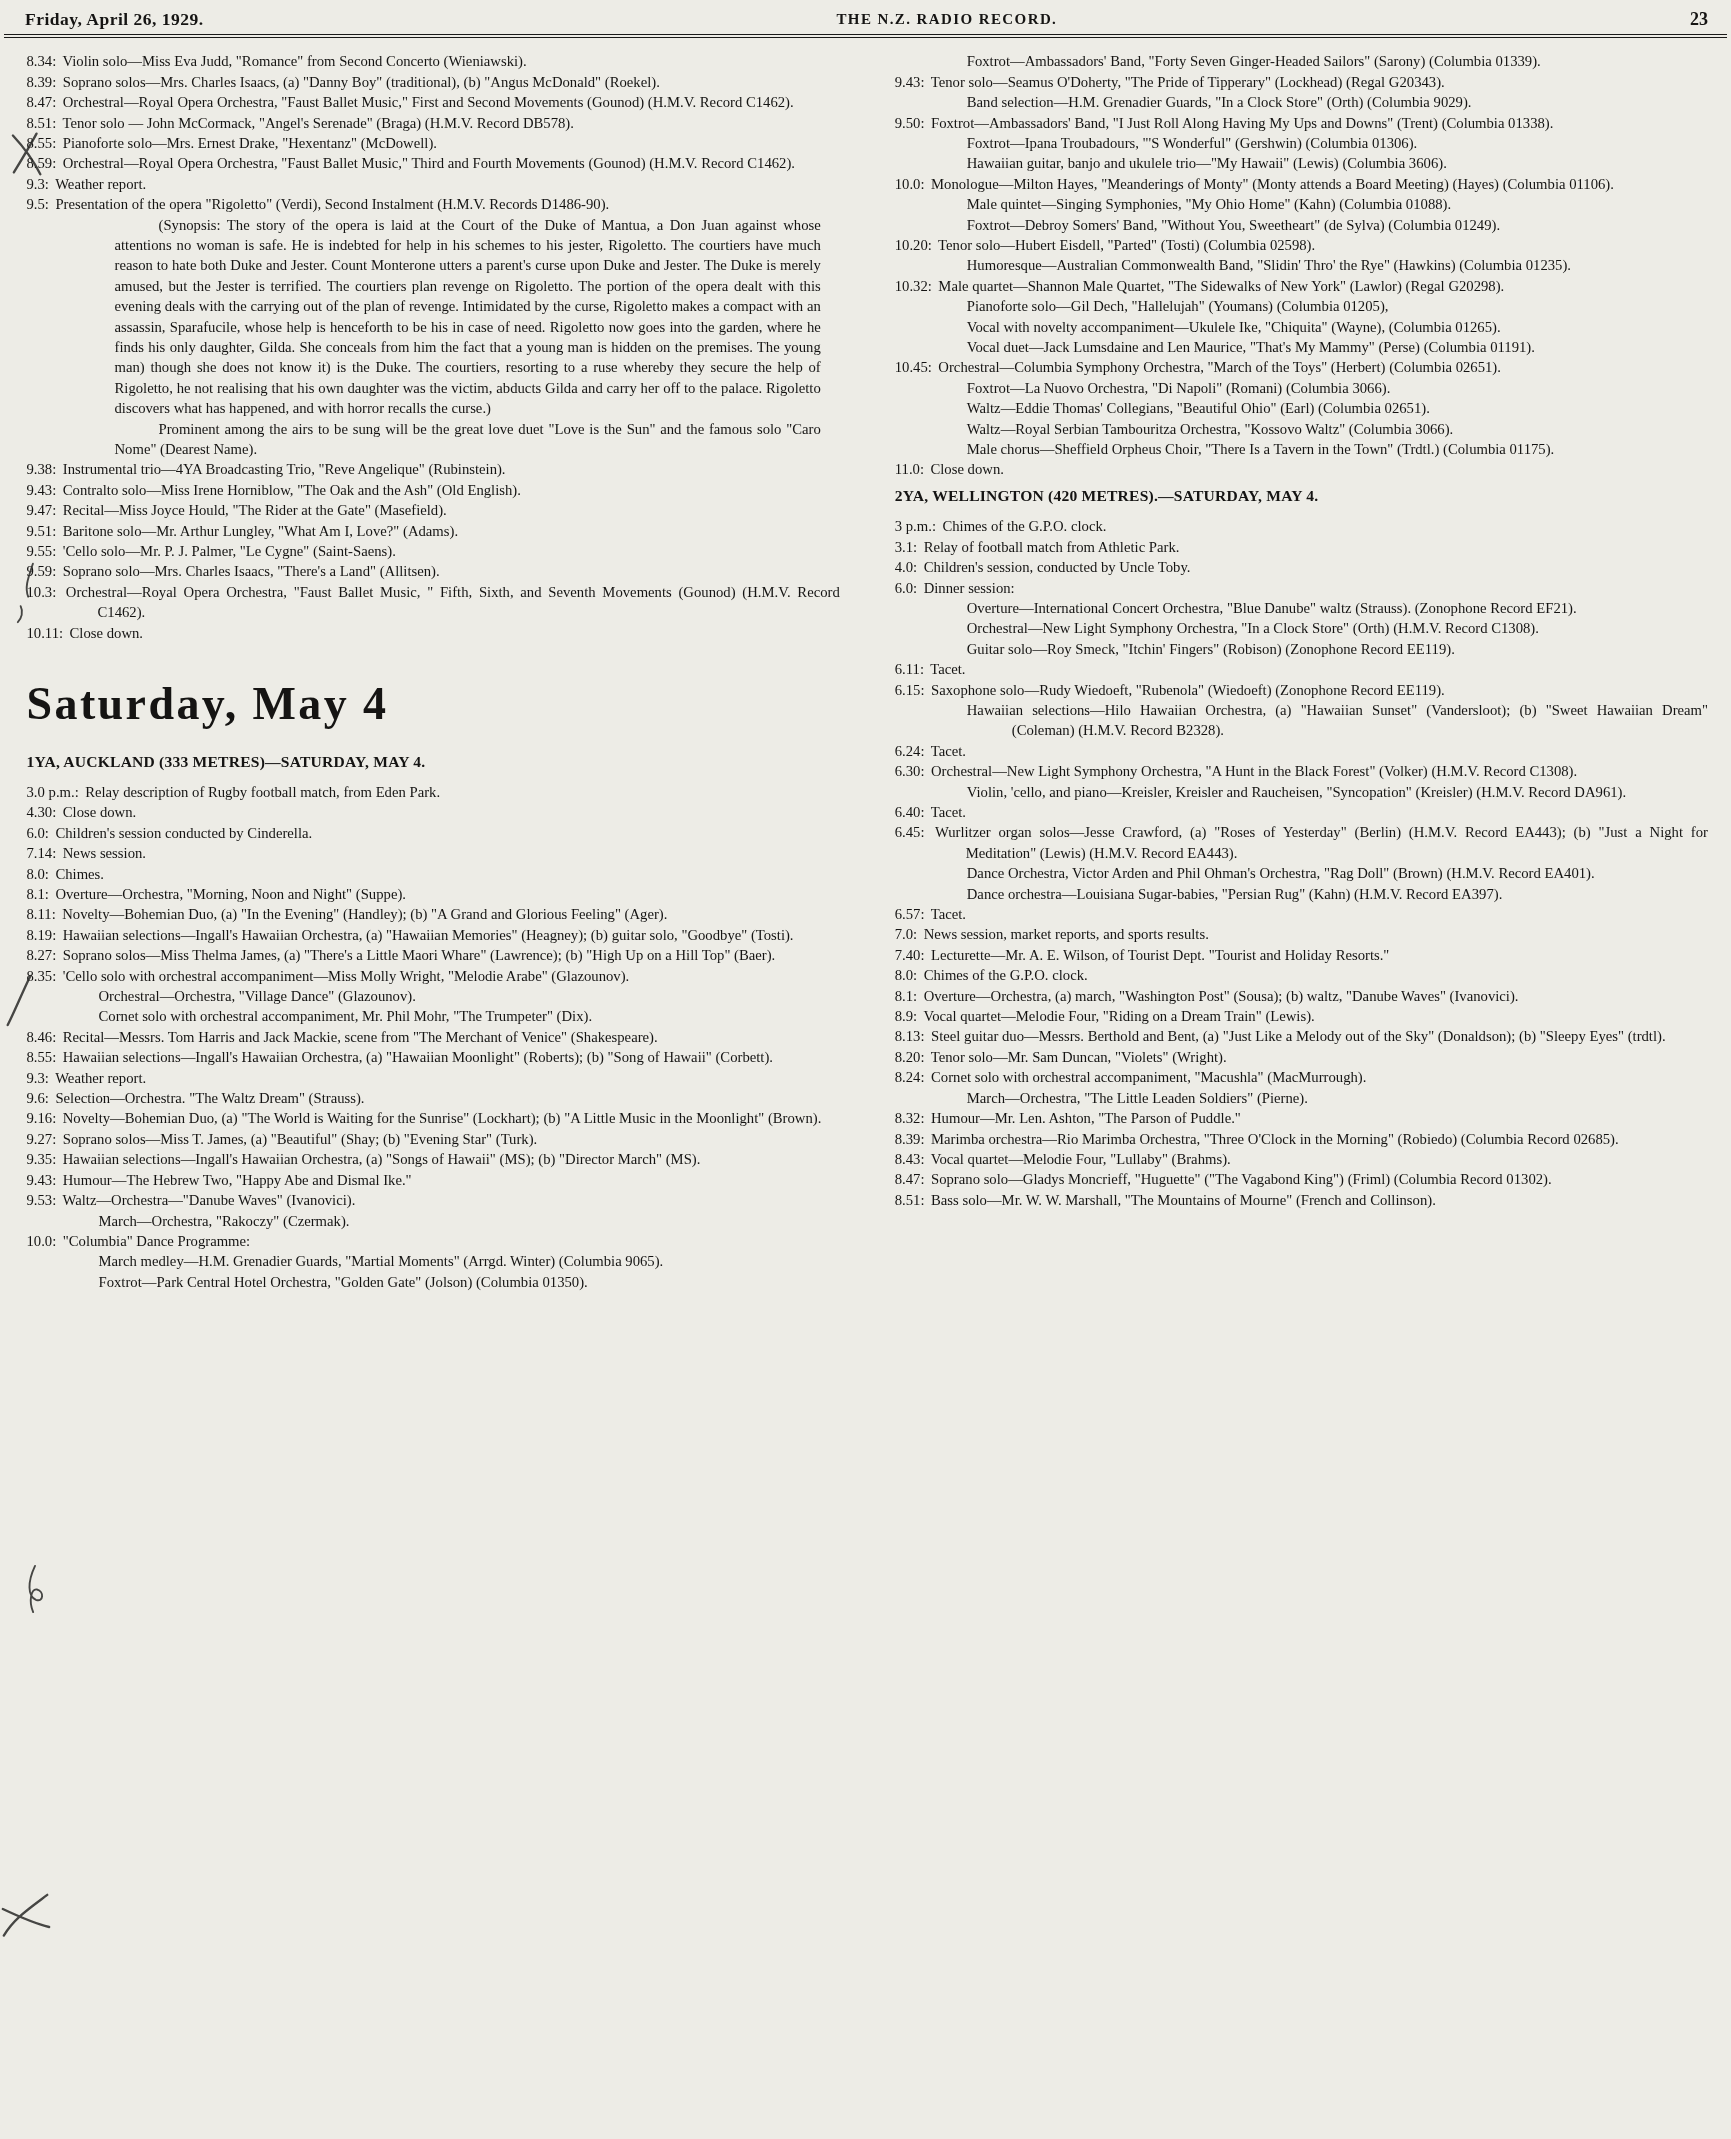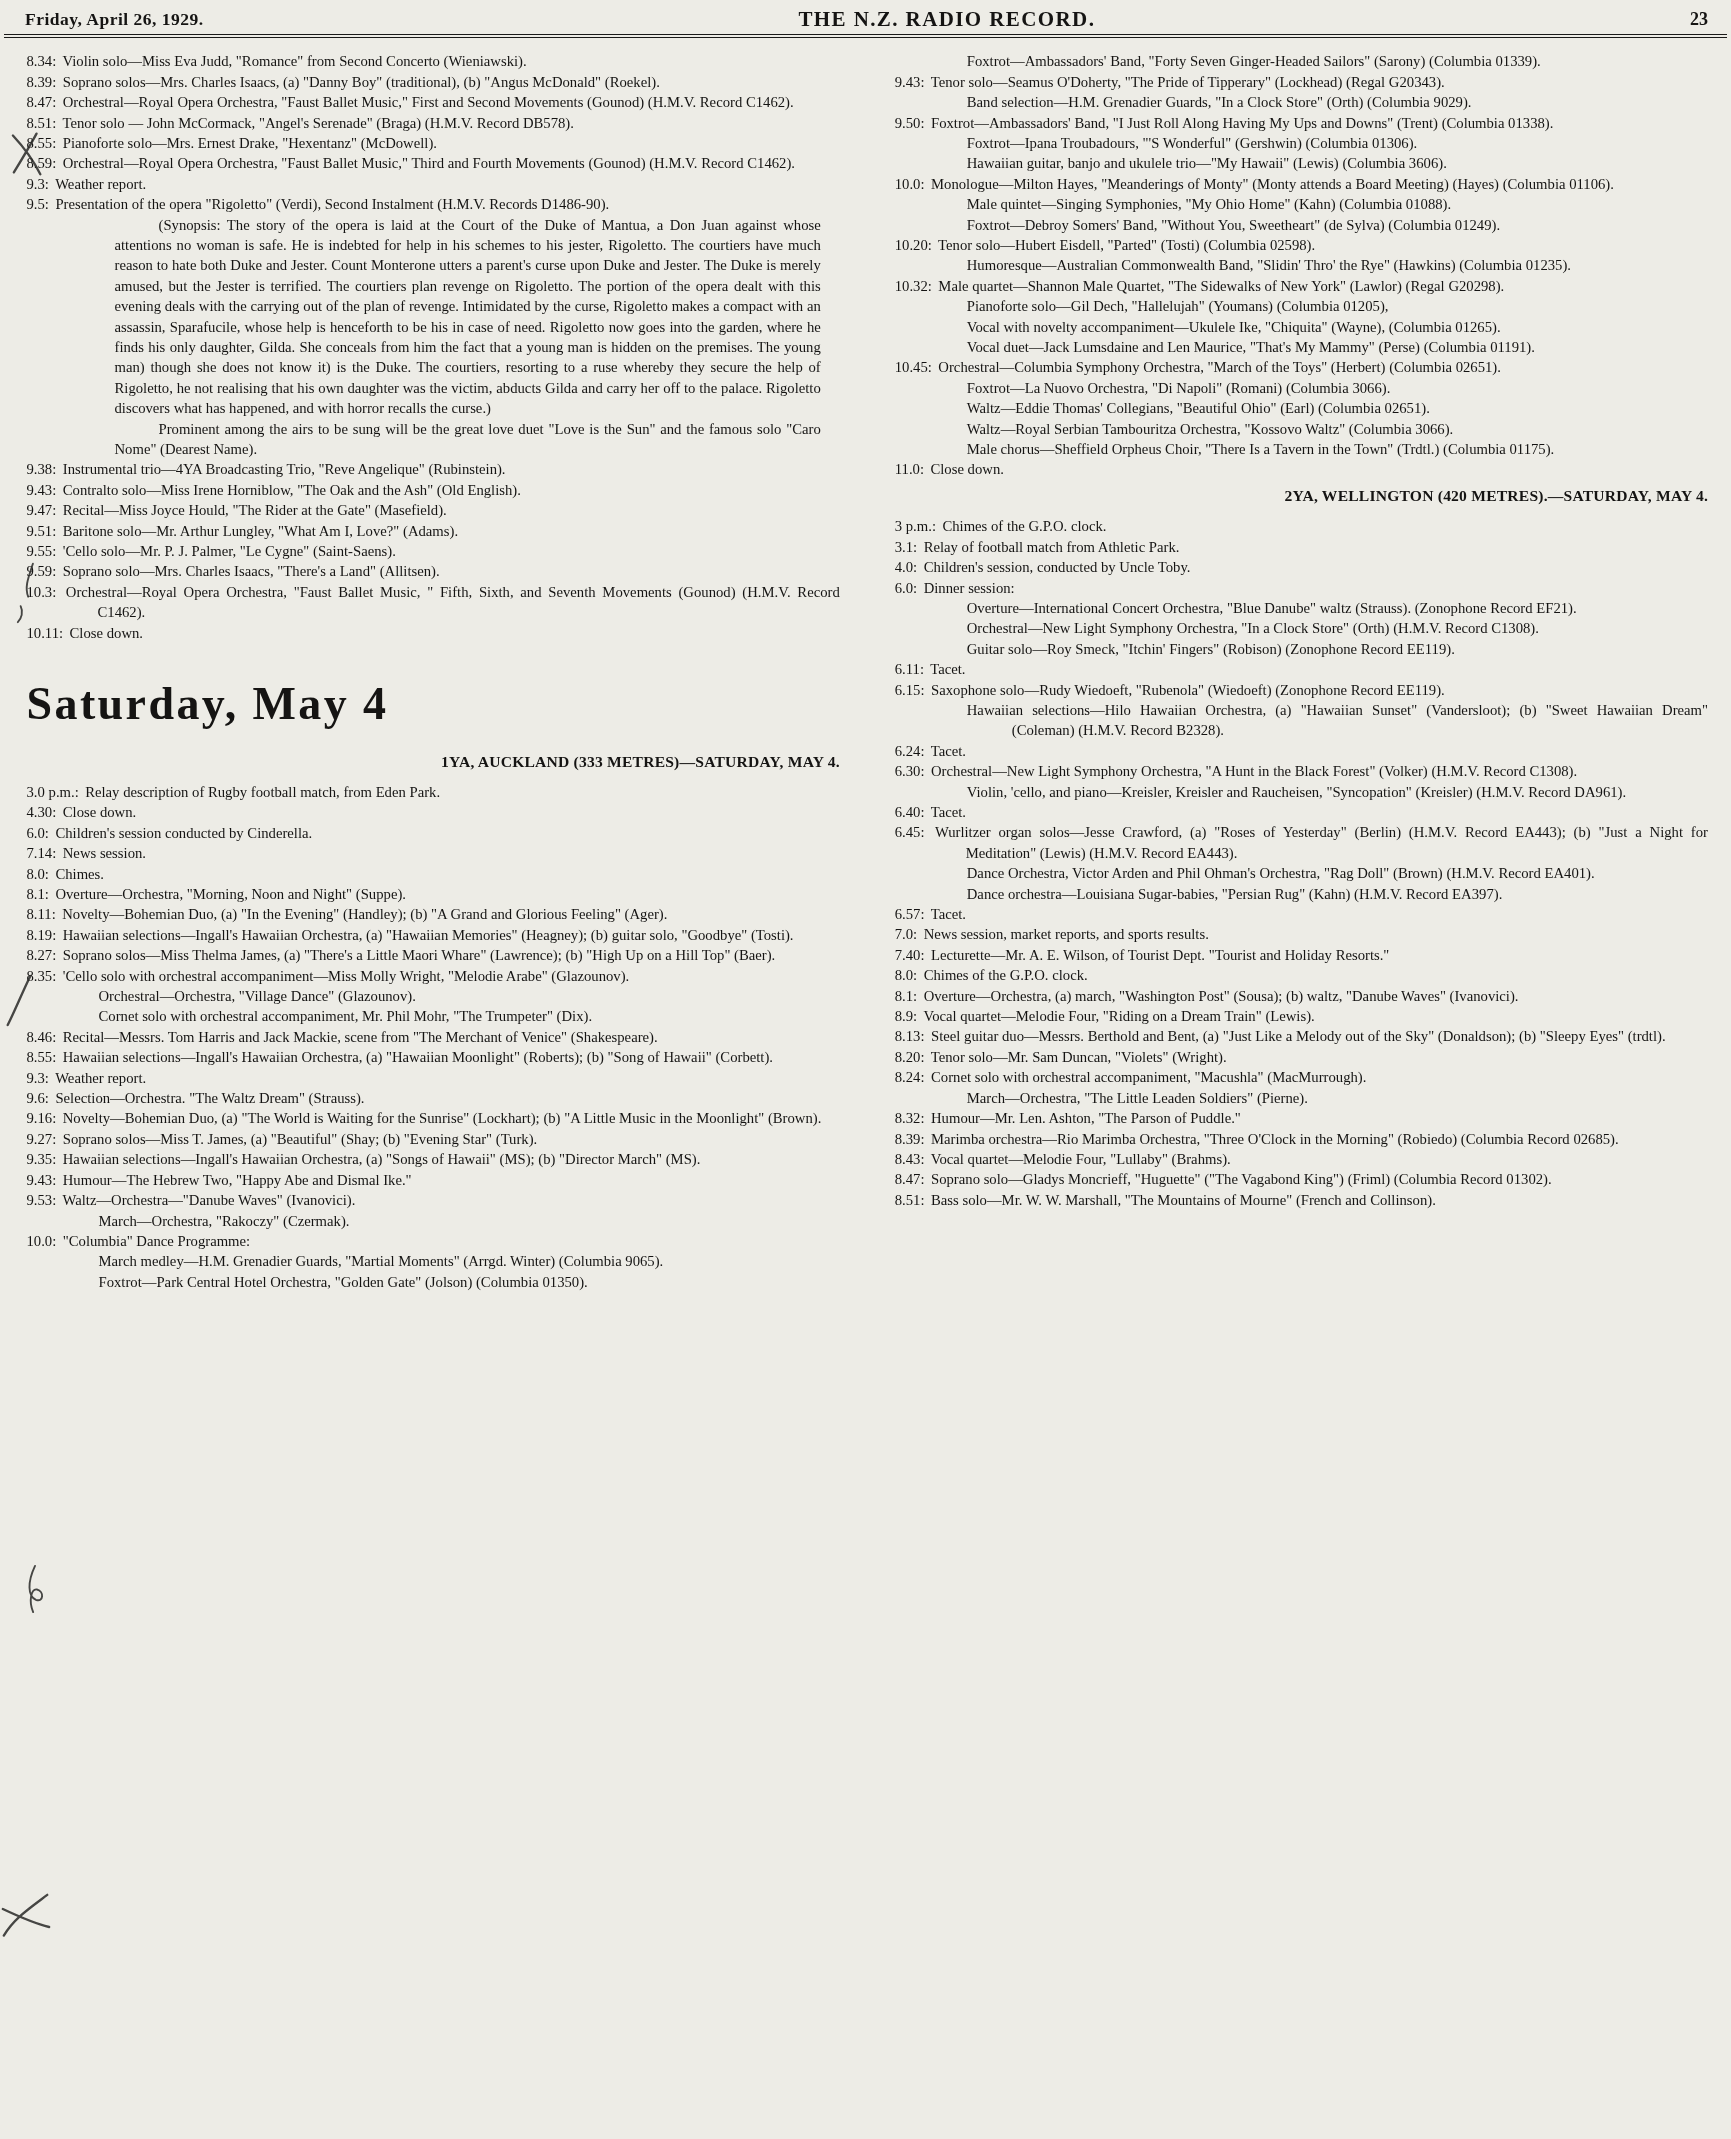--- a/index.html
+++ b/index.html
@@ -15,21 +15,21 @@
     -webkit-font-smoothing:antialiased;
   }
   .masthead{
     display:flex;
     align-items:flex-end;
     justify-content:space-between;
     padding:8.5px 23px 4.7px 25px;
     font-weight:bold;
   }
   .masthead .date{font-size:17.5px;letter-spacing:0.5px;}
-  .masthead .title{font-size:21px;letter-spacing:1.4px;}
+  .masthead .title{font-size:15px;letter-spacing:1.4px;}
   .masthead .pageno{font-size:18px;}
   .rule-thick{border-top:1.9px solid #1a1a19;margin:0 3.8px;}
   .rule-thin{border-top:0.9px solid #1a1a19;margin:2.4px 3.8px 0 3.8px;}
   .columns{
     display:flex;
     gap:55px;
     padding:13.3px 23px 0 26.5px;
   }
   .col{flex:1;min-width:0;}
   .entry{text-align:justify;}
@@ -41,21 +41,21 @@
     font-size:46px;
     line-height:52px;
     font-weight:bold;
     text-align:left;
     letter-spacing:2.4px;
     margin:35px 0 22px 0;
   }
   .station-heading{
     font-size:15.6px;
     font-weight:bold;
-    text-align:right;
+    text-align:left;
     letter-spacing:0.2px;
     margin:13.3px 0 9.5px 0;
   }
   .station-heading.first-right{margin-top:6.6px;}
   .pen-mark{position:absolute;pointer-events:none;opacity:.85;}
 </style>
 </head>
 <body>
 
 <header class="masthead">

